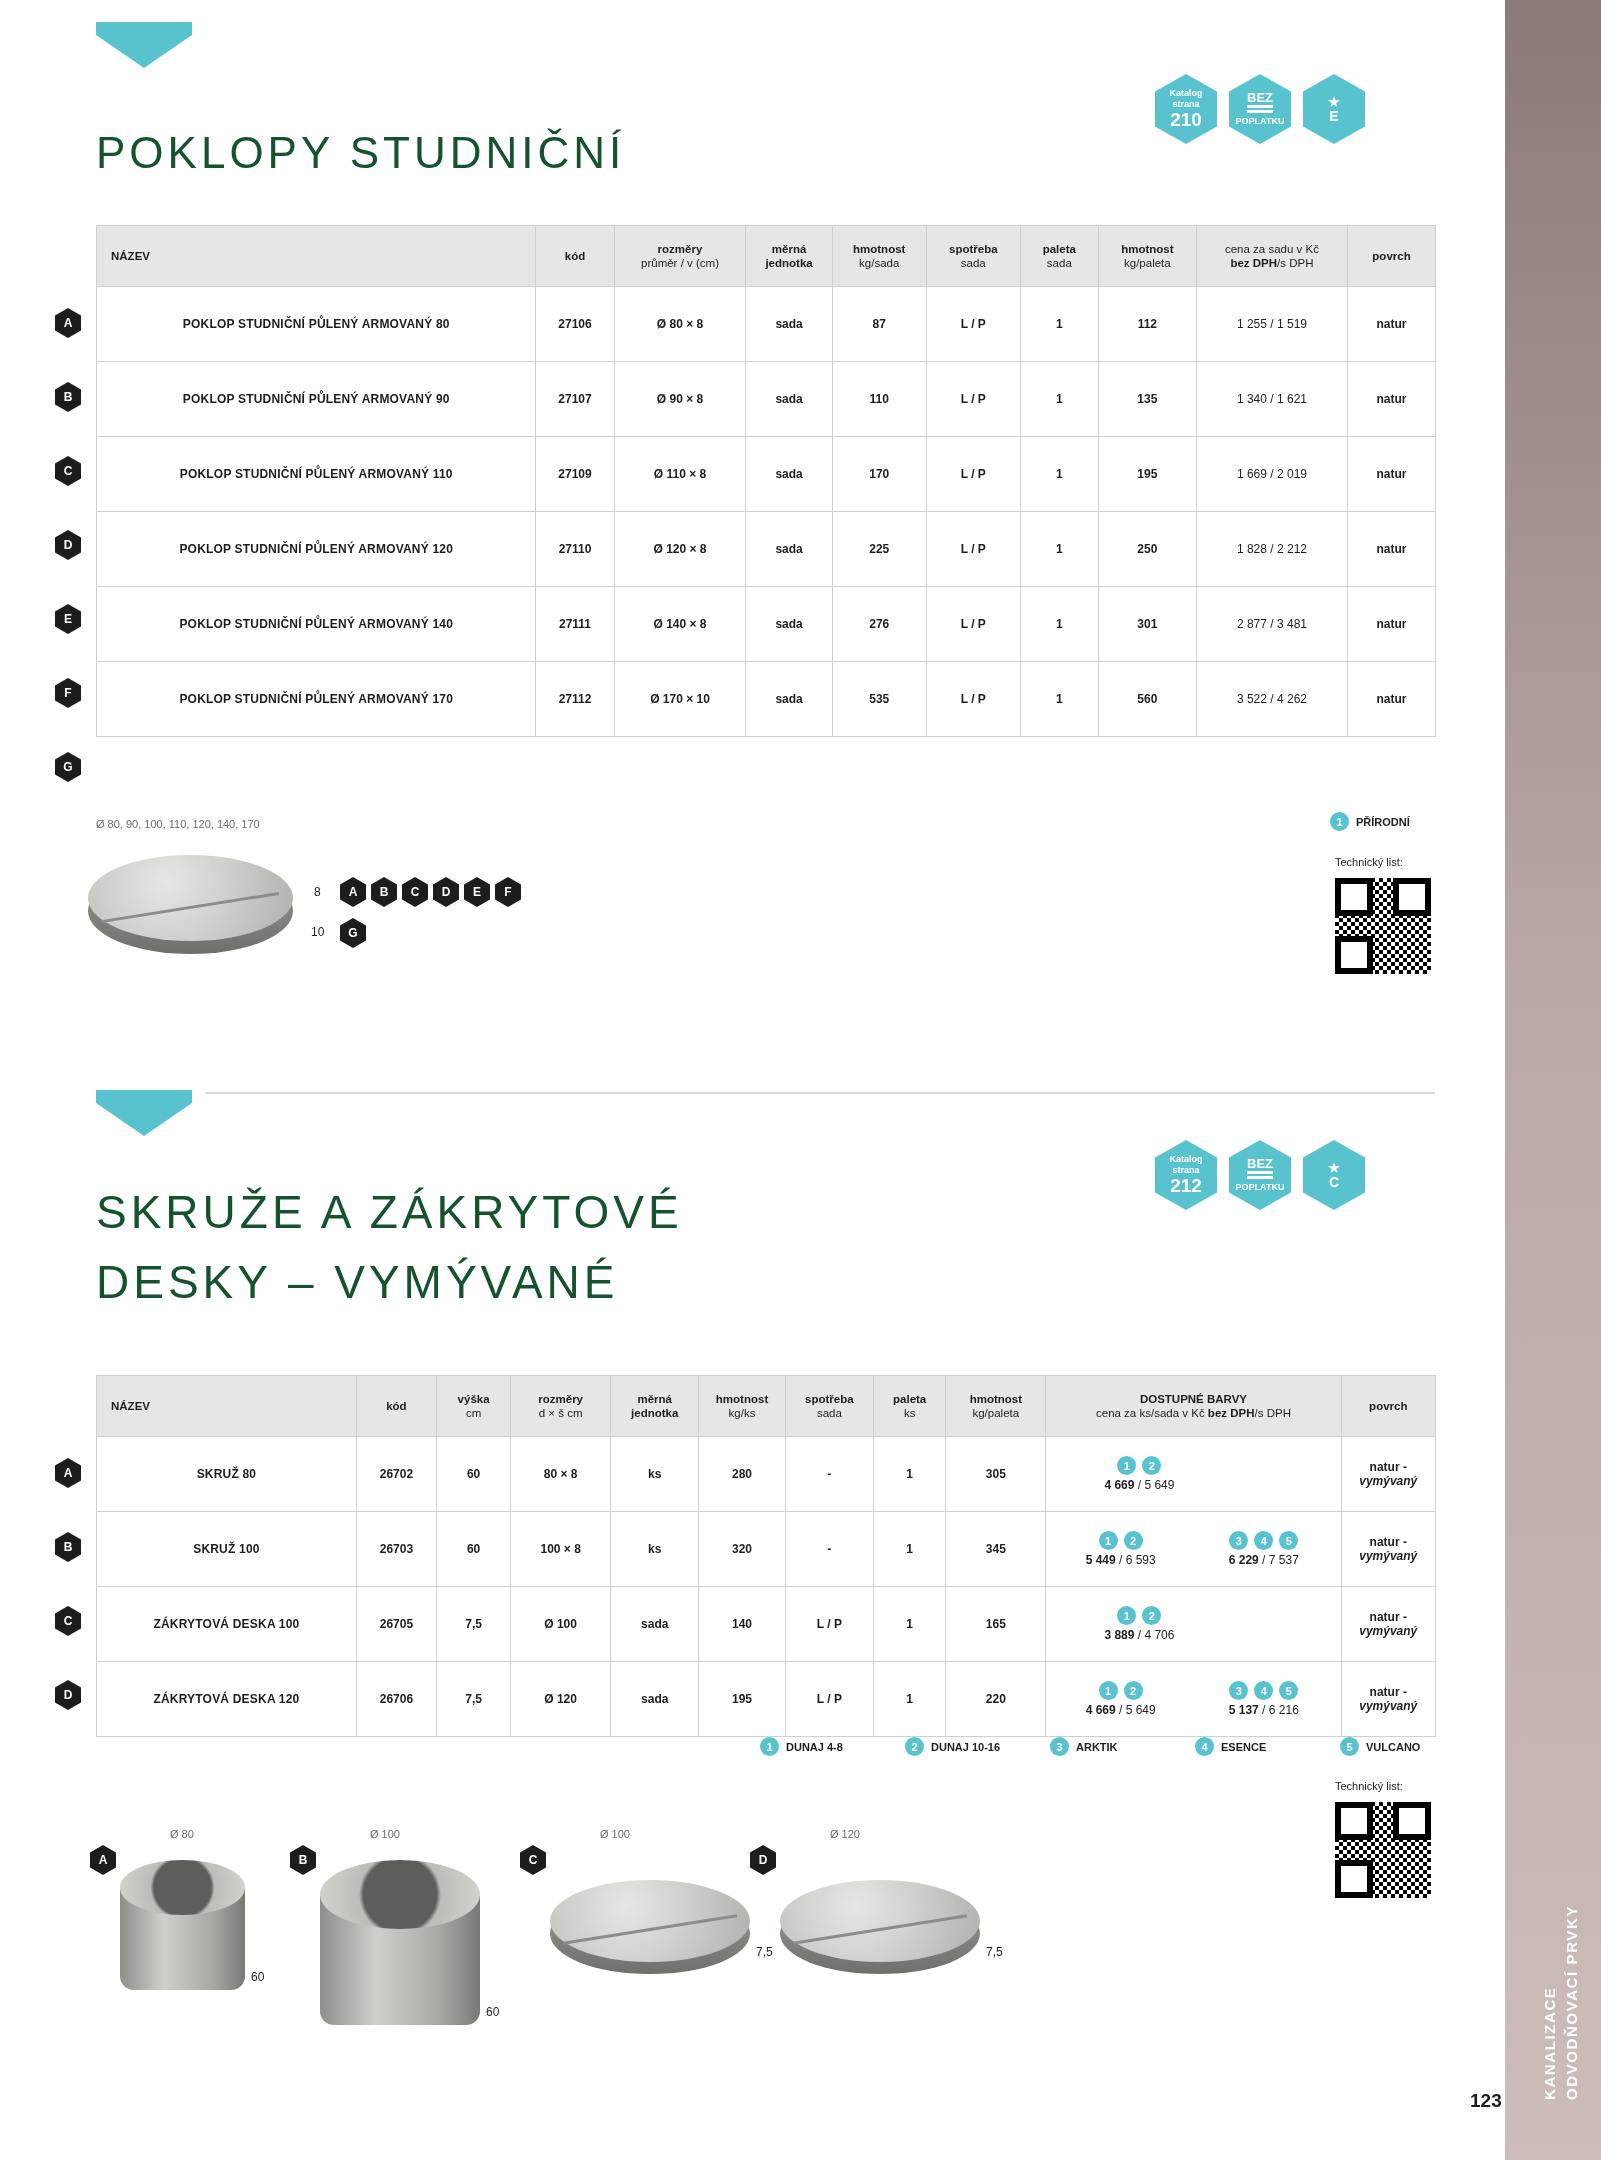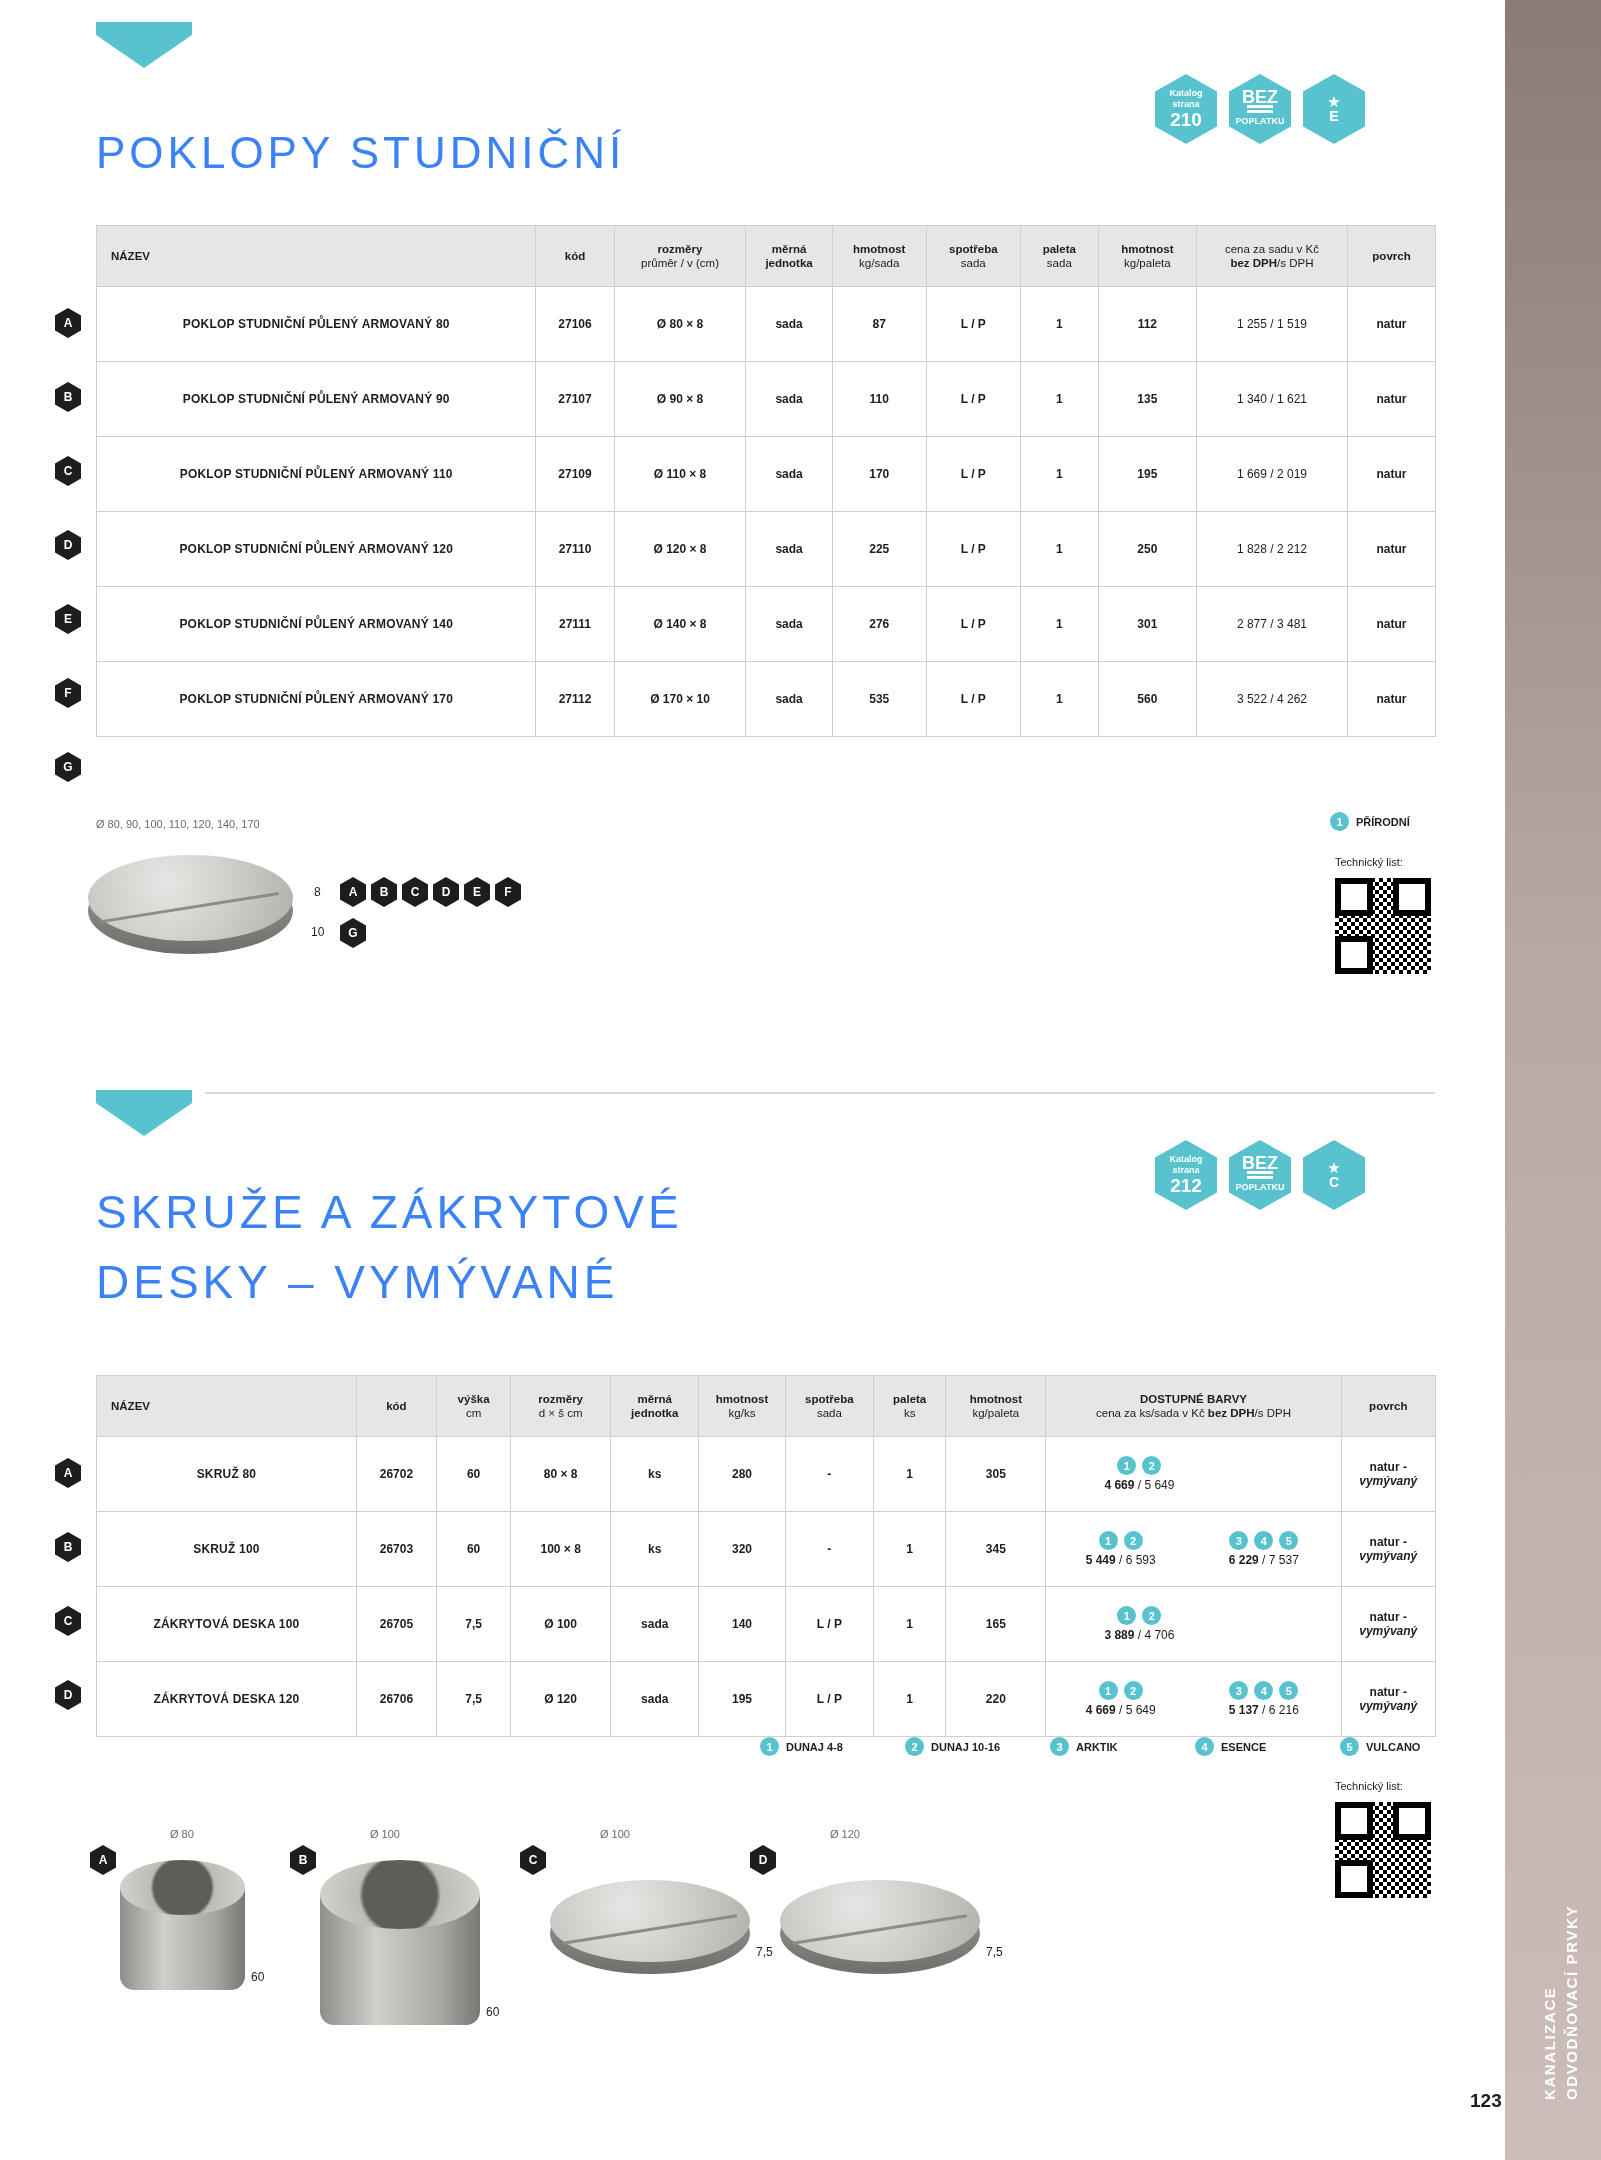--- a/index.html
+++ b/index.html
@@ -24,37 +24,37 @@
 
   
   .chev{
     position:absolute;width:96px;height:46px;background:#58c3cf;
     clip-path:polygon(0 0,100% 0,100% 28%,50% 100%,0 28%);
   }
 
   
   .title{
     position:absolute;font-size:44px;letter-spacing:4px;font-weight:400;
-    color:#3b82f6;white-space:nowrap;
+    color:#14532d;white-space:nowrap;
   }
   .title.big{font-size:46px;}
 
   .rule{position:absolute;height:2px;background:#d9d9d9;}
 
   
   .hexrow{position:absolute;display:flex;gap:12px;align-items:center;}
   .hex{
     width:62px;height:70px;position:relative;display:flex;
     align-items:center;justify-content:center;flex-direction:column;
     clip-path:polygon(50% 0,100% 25%,100% 75%,50% 100%,0 75%,0 25%);
     background:#58c3cf;color:#ffffff;text-align:center;
   }
   .hex small{font-size:9px;line-height:11px;display:block;font-weight:bold;}
   .hex .num{font-size:19px;font-weight:bold;line-height:20px;}
-  .hex .bez{font-size:18px;font-weight:bold;line-height:13px;}
+  .hex .bez{font-size:13px;font-weight:bold;line-height:13px;}
   .hex .pop{font-size:9px;font-weight:bold;line-height:11px;}
   .hex .bars{width:26px;height:10px;margin:1px 0;
     background:repeating-linear-gradient(180deg,#fff 0 3px,#58c3cf 3px 5px);}
   .hex .star{font-size:15px;line-height:14px;}
   .hex .letter{font-size:14px;font-weight:bold;line-height:14px;}
 
   
   table.tbl{position:absolute;border-collapse:collapse;font-size:11.5px;}
   table.tbl th,table.tbl td{
     border:1px solid #cfcfcf;text-align:center;vertical-align:middle;

